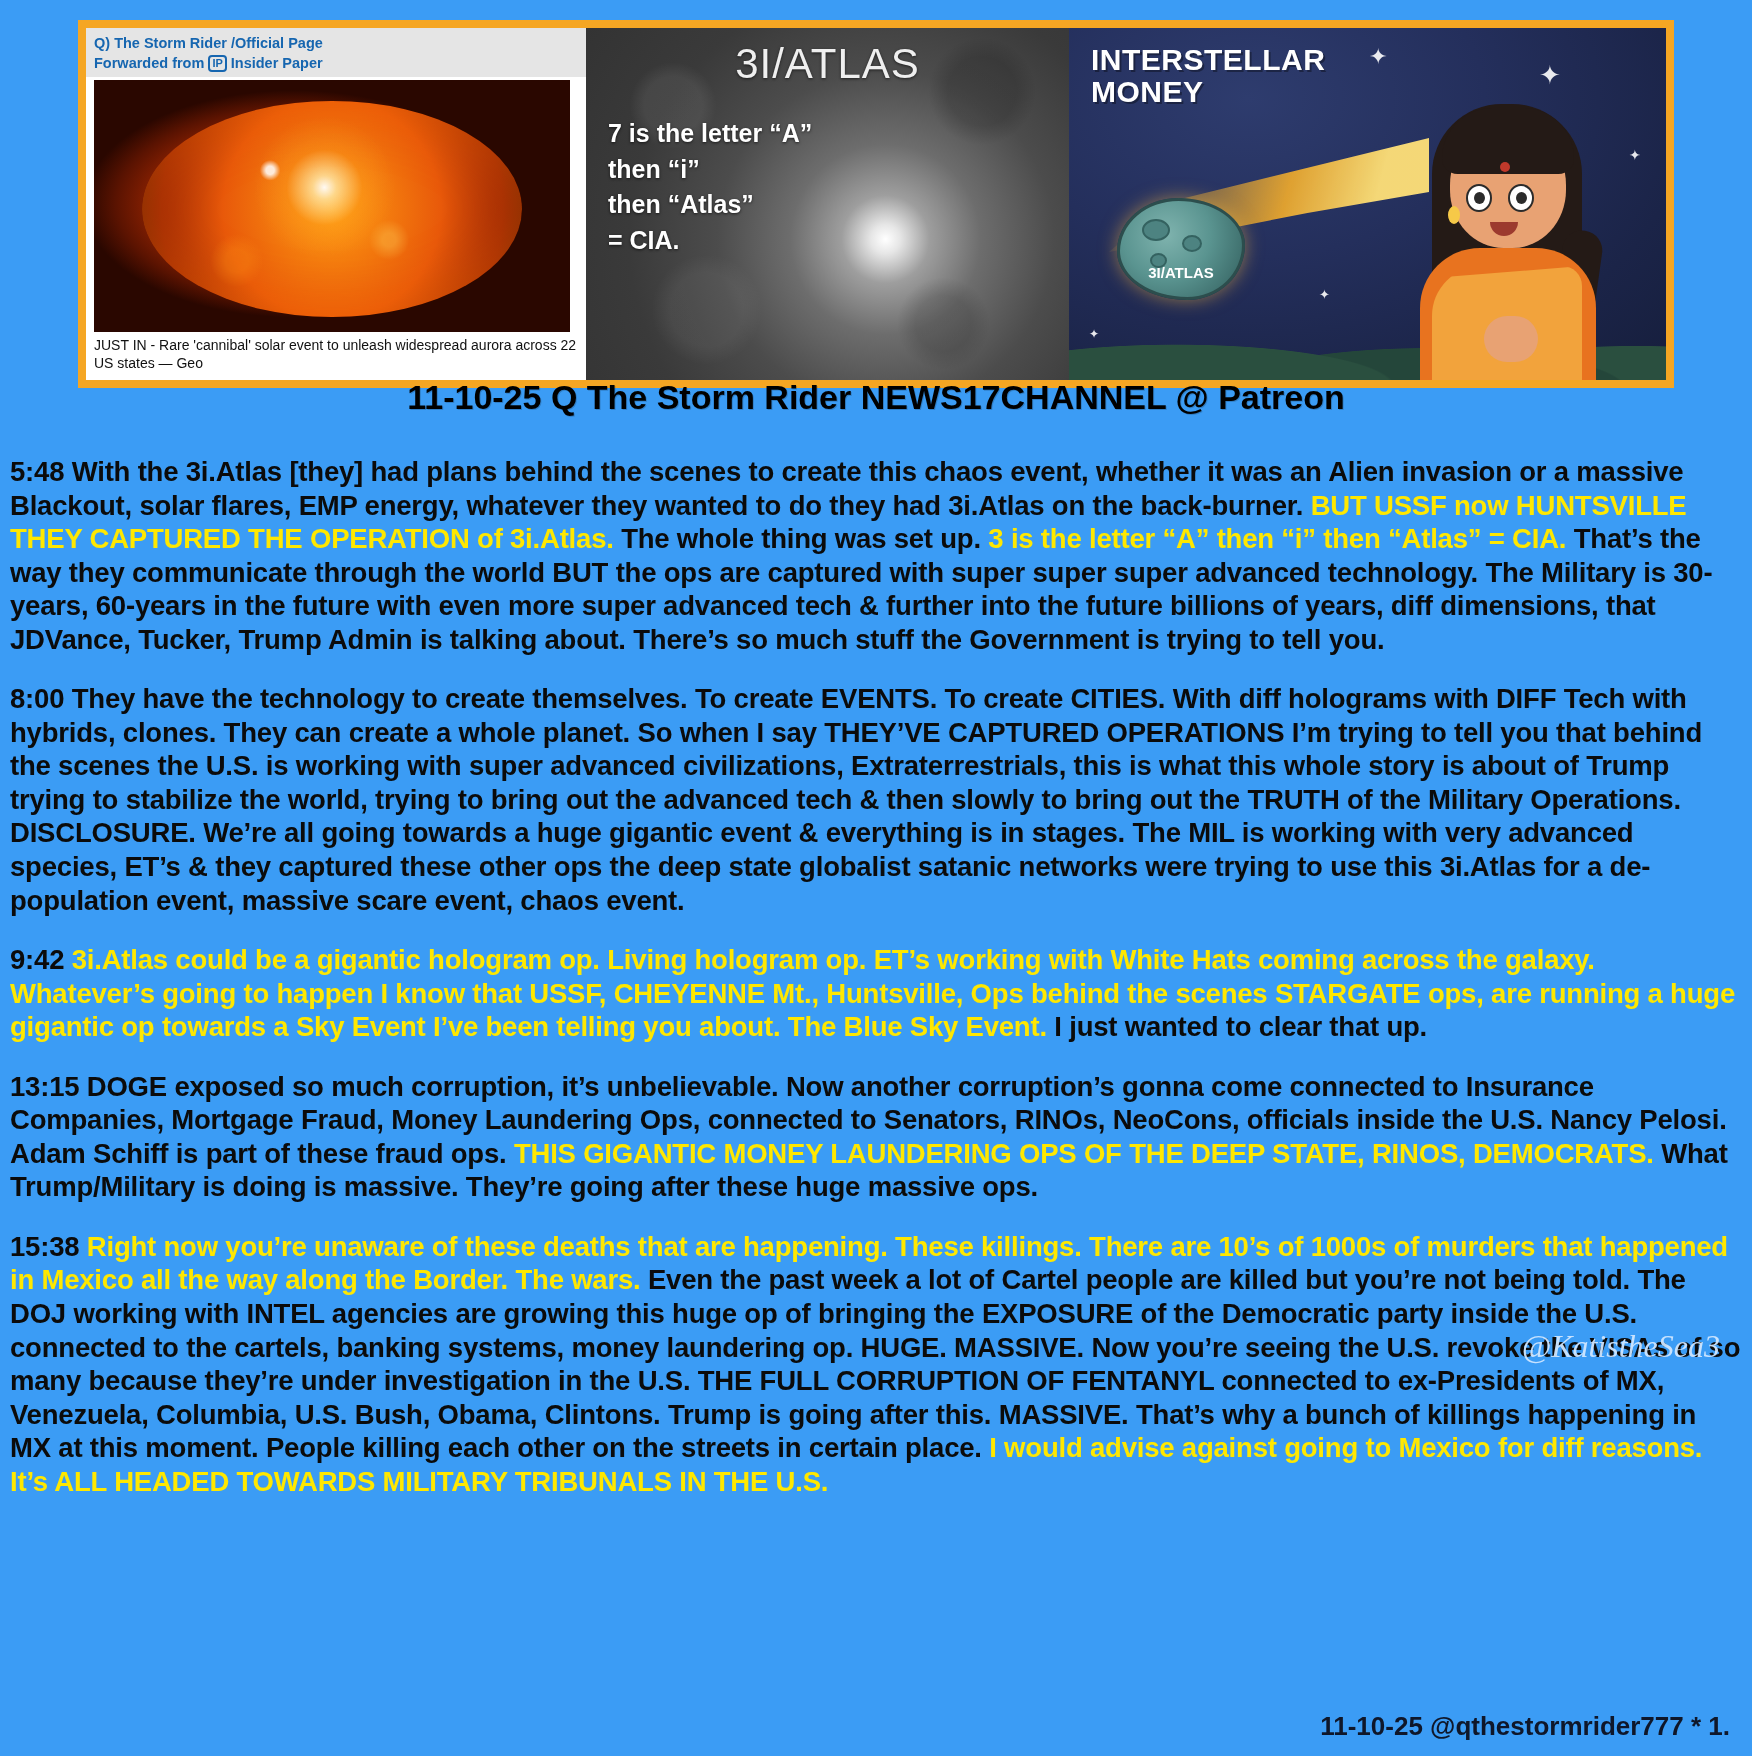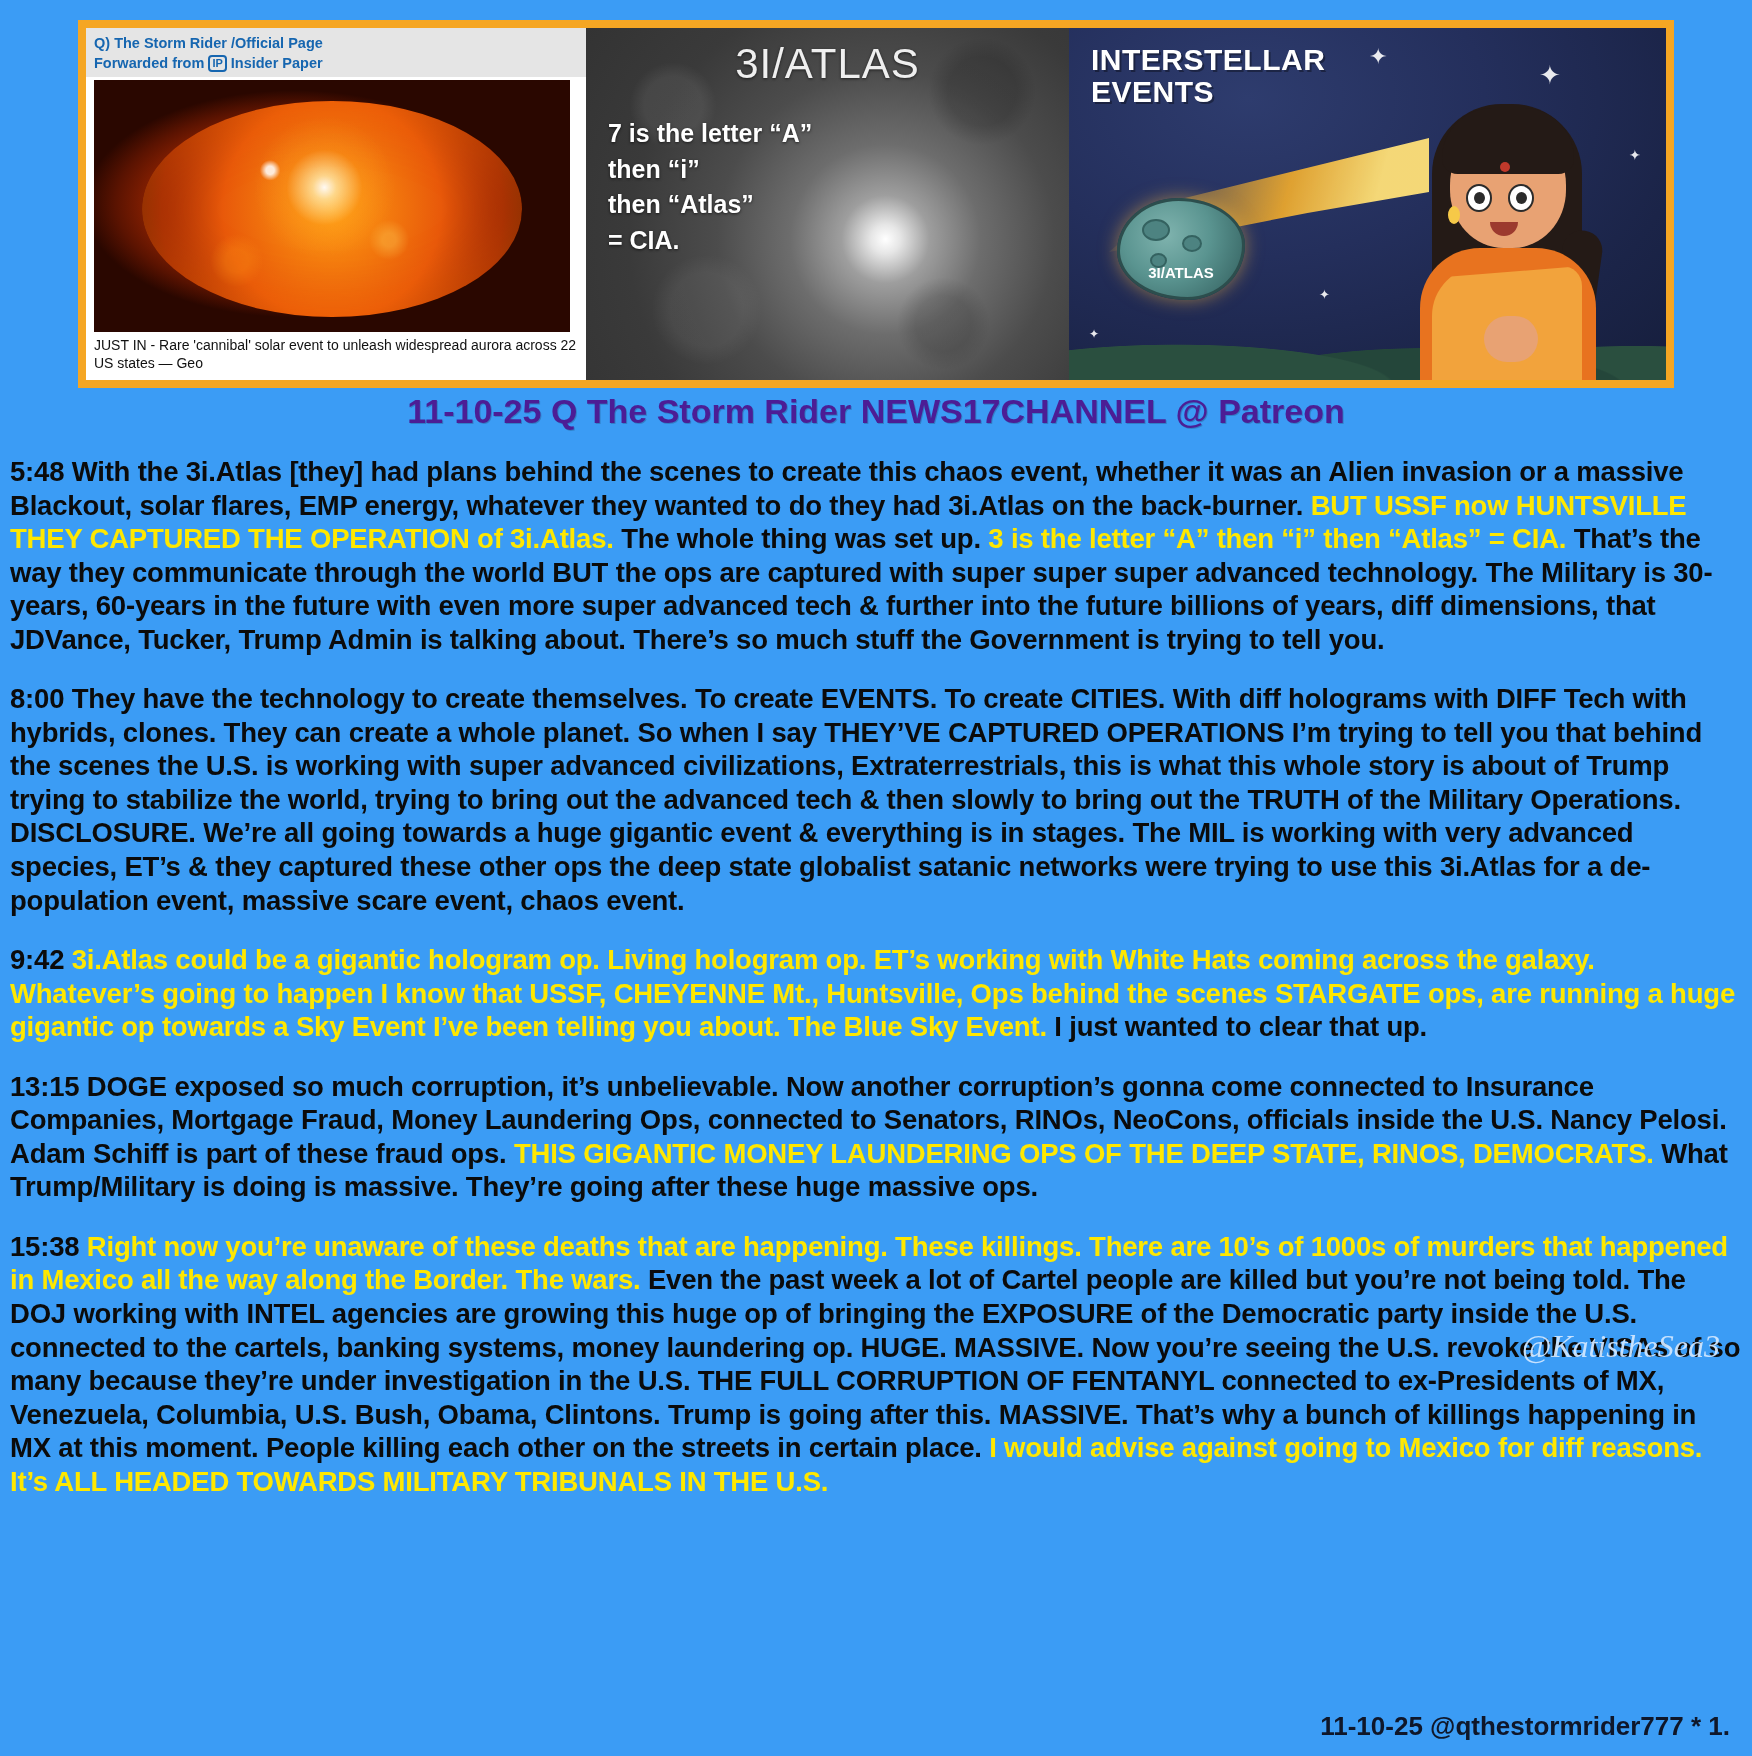--- a/index.html
+++ b/index.html
@@ -270,23 +270,23 @@
   }
   .g-earring {
     position: absolute; left: 68px; top: 126px; width: 12px; height: 18px;
     background: #f6c948; border-radius: 50%;
   }
 
   
   .headline {
     position: absolute;
     left: 0; right: 0;
-    top: 392px;
+    top: 378px;
     text-align: center;
-    color: #4c1d95;
+    color: #000000;
     font-size: 34px;
     font-weight: bold;
     font-family: "Liberation Sans", sans-serif;
     text-shadow: 1px 1px 0 rgba(0,0,0,0.18);
   }
 
   
   .body-text {
     position: absolute;
     left: 10px;
@@ -358,21 +358,21 @@
       <div class="stars">
         <span class="star" style="left:300px;top:18px;font-size:22px;">✦</span>
         <span class="star" style="left:470px;top:34px;font-size:26px;">✦</span>
         <span class="star" style="left:560px;top:120px;font-size:14px;">✦</span>
         <span class="star" style="left:408px;top:96px;font-size:12px;">✦</span>
         <span class="star" style="left:250px;top:260px;font-size:13px;">✦</span>
         <span class="star" style="left:20px;top:300px;font-size:12px;">✦</span>
       </div>
       <div class="comet-label">
         <div>INTERSTELLAR</div>
-        <div>EVENTS</div>
+        <div>MONEY</div>
       </div>
       <div class="comet-tail"></div>
       <div class="comet-rock">
         <span class="crater" style="left:22px;top:18px;width:24px;height:18px;"></span>
         <span class="crater" style="left:62px;top:34px;width:16px;height:13px;"></span>
         <span class="crater" style="left:30px;top:52px;width:13px;height:11px;"></span>
         <span class="rock-txt">3I/ATLAS</span>
       </div>
       <div class="hills"></div>
       <div class="girl">

